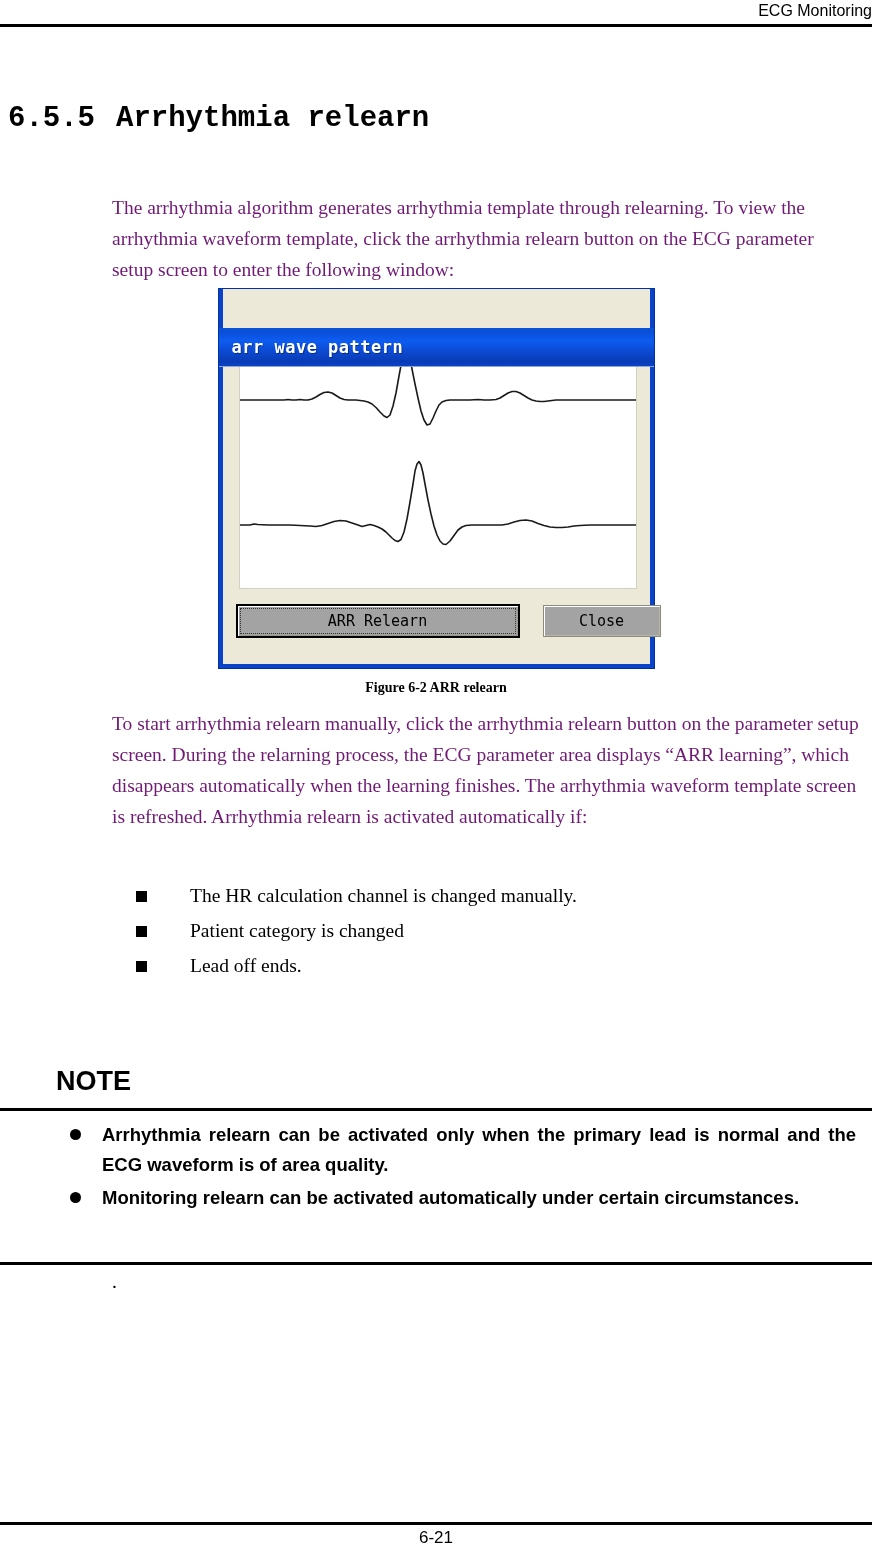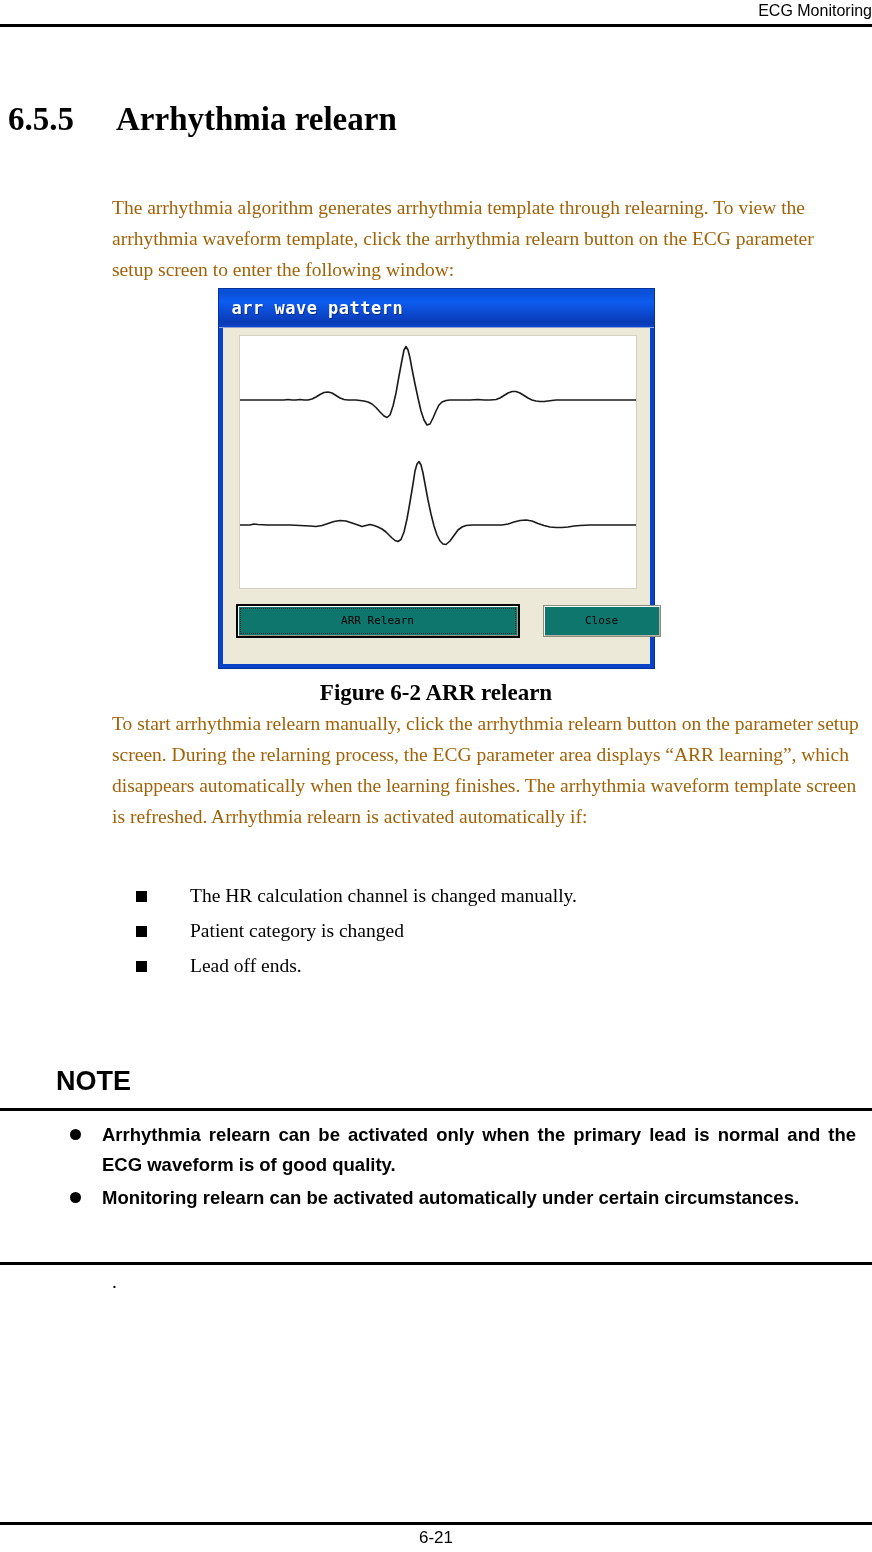--- a/index.html
+++ b/index.html
@@ -36,35 +36,35 @@
     width: 872px;
     height: 0;
     border-top: 3px solid #000;
   }
 
   
   #section-heading {
     position: absolute;
     left: 8px;
     top: 104px;
-    font-family: Liberation Serif, serif;
-    font-weight: bold;
-    font-size: 33px;
+    font-family: Liberation Mono, monospace;
+    font-weight: bold;
+    font-size: 29px;
     line-height: 30px;
     white-space: nowrap;
   }
   #section-number { display: inline-block; min-width: 108px; }
 
   
   .para {
     position: absolute;
     font-family: "Liberation Serif", serif;
     font-size: 19.5px;
     line-height: 31px;
-    color: #a16207;
+    color: #701a75;
   }
   #para-intro { left: 112px; top: 192px; width: 740px; }
   #para-after-figure { left: 112px; top: 708px; width: 748px; }
 
   
   #figure-block {
     position: absolute;
     left: 0;
     top: 288px;
     width: 872px;
@@ -92,20 +92,21 @@
   #dialog-titlebar {
     position: relative;
     height: 38px;
     background: linear-gradient(to bottom,
         #0a52d8 0%, #0a4fd6 8%,
         #0b53e0 18%, #0d5cf0 34%,
         #0c50dc 52%, #0b44c6 72%,
         #093bb5 88%, #0a42c8 100%);
     border-bottom: 1px solid #8ba5d8;
     z-index: 3;
+    margin-top: 39px;
   }
   #dialog-title {
     position: absolute;
     left: 13px;
     top: 9px;
     color: #ffffff;
     font-family: "DejaVu Sans Mono", monospace;
     font-weight: bold;
     font-size: 17px;
     letter-spacing: 0.5px;
@@ -137,23 +138,23 @@
   #dialog-buttons {
     position: absolute;
     left: 0;
     top: 276px;
     width: 100%;
     height: 50px;
   }
   .dlg-btn {
     position: absolute;
     box-sizing: border-box;
-    background: #0f766e;
+    background: #a3a3a3;
     font-family: "DejaVu Sans Mono", monospace;
-    font-size: 11px;
+    font-size: 15px;
     color: #000;
     text-align: center;
     line-height: 28px;
     padding: 0;
   }
   #btn-arr-relearn {
     left: 13px;
     top: 0;
     width: 284px;
     height: 34px;
@@ -185,21 +186,21 @@
   }
 
   #figure-caption {
     position: absolute;
     left: 0;
     top: 680px;
     width: 872px;
     text-align: center;
     font-family: "Liberation Serif", serif;
     font-weight: bold;
-    font-size: 23px;
+    font-size: 14px;
   }
 
   
   #square-list {
     position: absolute;
     left: 136px;
     top: 878px;
     width: 700px;
   }
   #square-list .sq-item {
@@ -371,21 +372,21 @@
     <span class="sq-bullet"></span>
     <span>Lead off ends.</span>
   </div>
 </div>
 
 <div id="note-heading">NOTE</div>
 <div id="note-rule-top"></div>
 <div id="note-list">
   <div class="note-item">
     <span class="note-bullet"></span>
-    <span class="note-text">Arrhythmia relearn can be activated only when the primary lead is normal and the ECG waveform is of good quality.</span>
+    <span class="note-text">Arrhythmia relearn can be activated only when the primary lead is normal and the ECG waveform is of area quality.</span>
   </div>
   <div class="note-item">
     <span class="note-bullet"></span>
     <span class="note-text">Monitoring relearn can be activated automatically under certain circumstances.</span>
   </div>
 </div>
 <div id="note-rule-bottom"></div>
 <div id="trailing-dot">.</div>
 
 <div id="footer-rule"></div>

